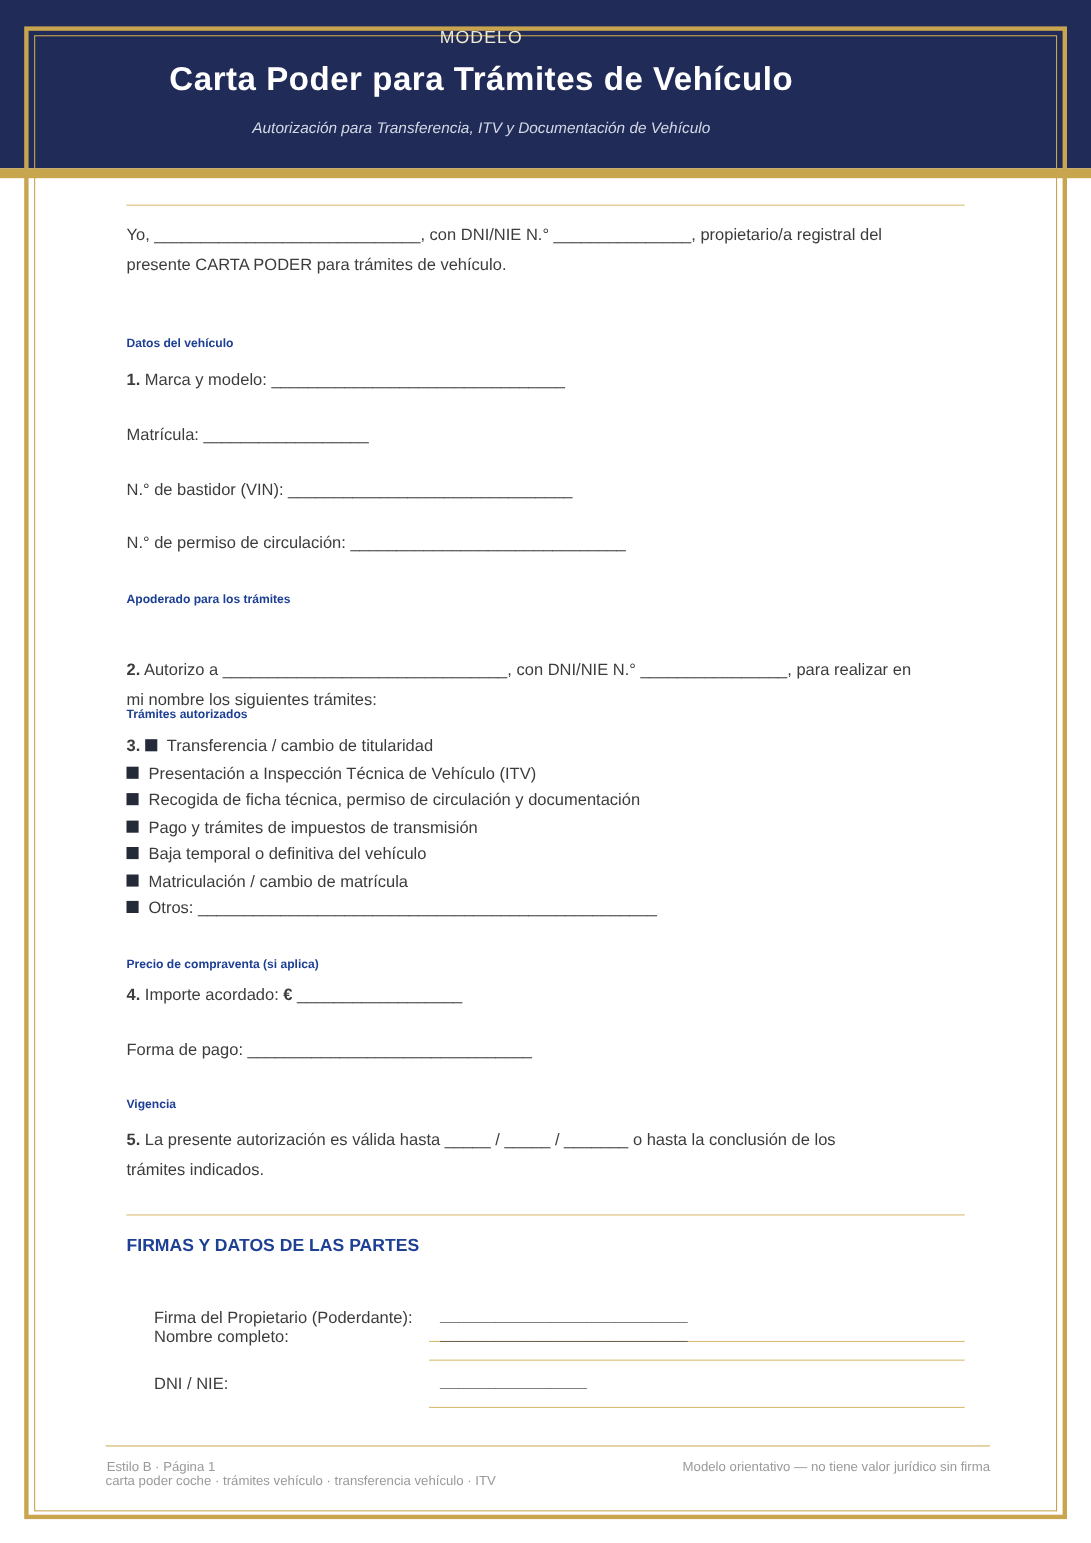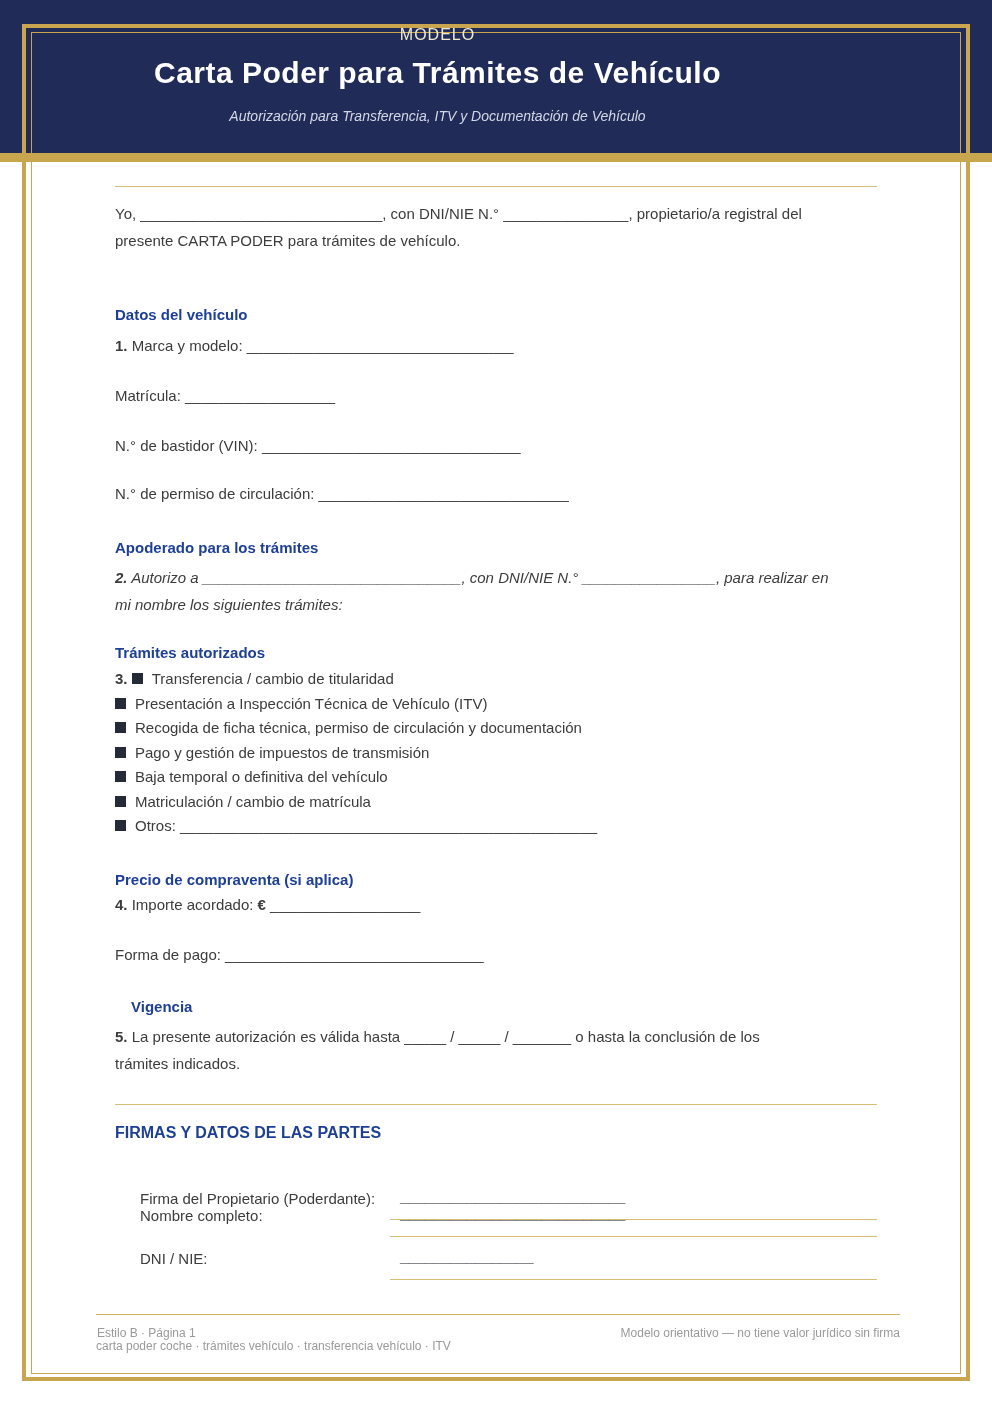--- a/index.html
+++ b/index.html
@@ -16,29 +16,29 @@
   .watermark{position:absolute;left:0;right:0;top:26px;font-size:16px;letter-spacing:1px;color:#efe8d2;}
   .doc-title{position:absolute;left:0;right:0;top:56px;font-size:30px;font-weight:bold;color:#ffffff;letter-spacing:0.5px;}
   .doc-subtitle{position:absolute;left:0;right:0;top:108px;font-size:14px;font-style:italic;color:#d3d8e6;}
   
   .content{position:absolute;left:115px;top:0;width:762px;z-index:3;font-size:15px;color:#3c3c3c;}
   .abs{position:absolute;left:0;right:0;}
   .sep{border-top:1px solid #d8bd74;height:0;}
   .sep1{top:186px;}
   .sep2{top:1104px;}
   .intro{top:200px;line-height:27px;}
-  .heading{color:#1d3f94;font-weight:bold;font-size:15px;}
+  .heading{color:#1d3f94;font-weight:bold;font-size:11px;}
   .h-datos{top:306px;}
   .h-apoderado{top:539px;}
   .h-tramites{top:644px;}
   .h-precio{top:871px;}
-  .h-vigencia{top:998px;margin-left:16px;}
+  .h-vigencia{top:998px;}
   .h-firmas{top:1124px;font-size:16px;}
   .f1{top:337px;} .f2{top:387px;} .f3{top:437px;} .f4{top:485px;}
-  .autorizo{top:564px;line-height:27px;font-style:italic;}
+  .autorizo{top:596px;line-height:27px;}
   .tramites-list{top:667px;line-height:24.5px;}
   .importe{top:896px;}
   .forma{top:946px;}
   .vigencia{top:1023px;line-height:27px;}
   .bold{font-weight:bold;}
   .chk{display:inline-block;width:11px;height:11px;background:#252a38;margin-right:9px;}
   
   .sig-row{position:absolute;left:0;right:0;height:34px;}
   .sig-r1{top:1190px;} .sig-r2{top:1207px;} .sig-r3{top:1250px;}
   .sig-label{position:absolute;left:25px;top:0;color:#3c3c3c;}
@@ -83,21 +83,21 @@
   <div class="abs autorizo">
     <div><span class="bold">2.</span><span> Autorizo a _______________________________, con DNI/NIE N.° ________________, para realizar en</span></div>
     <div>mi nombre los siguientes trámites:</div>
   </div>
 
   <div class="abs heading h-tramites">Trámites autorizados</div>
   <div class="abs tramites-list">
     <div><span class="bold">3.</span> <span class="chk"></span><span>Transferencia / cambio de titularidad</span></div>
     <div><span class="chk"></span><span>Presentación a Inspección Técnica de Vehículo (ITV)</span></div>
     <div><span class="chk"></span><span>Recogida de ficha técnica, permiso de circulación y documentación</span></div>
-    <div><span class="chk"></span><span>Pago y gestión de impuestos de transmisión</span></div>
+    <div><span class="chk"></span><span>Pago y trámites de impuestos de transmisión</span></div>
     <div><span class="chk"></span><span>Baja temporal o definitiva del vehículo</span></div>
     <div><span class="chk"></span><span>Matriculación / cambio de matrícula</span></div>
     <div><span class="chk"></span><span>Otros: __________________________________________________</span></div>
   </div>
 
   <div class="abs heading h-precio">Precio de compraventa (si aplica)</div>
   <div class="abs importe"><span class="bold">4.</span><span> Importe acordado: </span><span class="bold">€ </span><span>__________________</span></div>
   <div class="abs forma">Forma de pago: _______________________________</div>
 
   <div class="abs heading h-vigencia">Vigencia</div>

